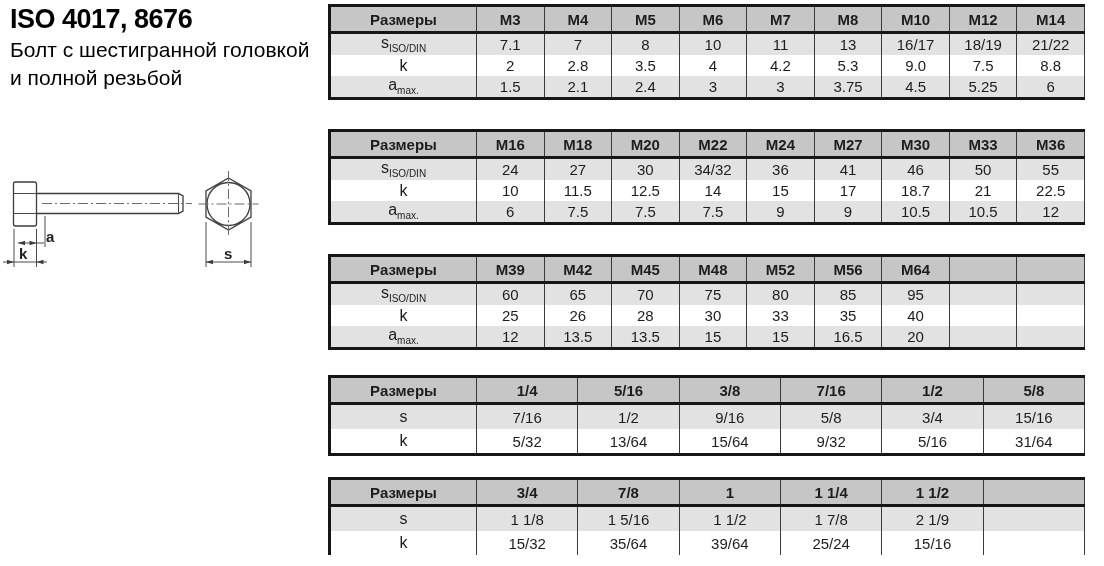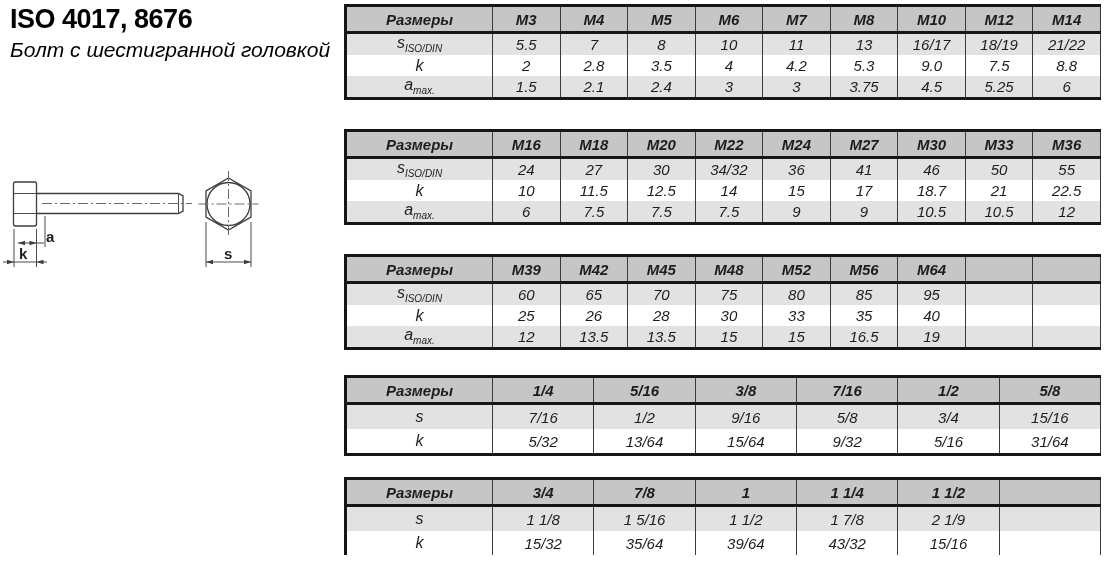--- a/index.html
+++ b/index.html
@@ -2,32 +2,32 @@
 <html><head>
 <meta charset="utf-8">
 <style>
   html,body{margin:0;padding:0;}
   body{font-family:"Liberation Sans", sans-serif; background:#ffffff;}
   #page{position:relative; width:1104px; height:566px; background:var(--page-bg,#fff); overflow:hidden;}
 
   
   #title-block{position:absolute; left:10px; top:2px; width:330px; color:#000;}
   .title-line{font-size:27px; font-weight:bold; line-height:34px; letter-spacing:-0.5px;}
-  .desc-line{font-size:21px; line-height:28px;font-style:italic;}
+  .desc-line{font-size:21px; line-height:28px;}
 
   
   #diagram{position:absolute; left:0; top:163px;}
   #diagram .outline{fill:none; stroke:#3d3d3d; stroke-width:1.3;}
   #diagram .thin{fill:none; stroke:#4a4a4a; stroke-width:1;}
   #diagram .cl{fill:none; stroke:#6a6a6a; stroke-width:1; stroke-dasharray:10 3 2 3;}
   #diagram .arrow{fill:#3d3d3d; stroke:none;}
   #diagram text{font-family:"Liberation Sans",sans-serif; font-size:15px; font-weight:bold; fill:#1e1e1e;}
 
   
-  #tables{position:absolute; left:344px; top:0; width:757px; height:566px;font-style:italic;}
+  #tables{position:absolute; left:328px; top:0; width:757px; height:566px;}
   .dim-table{
     position:absolute; left:0; width:757px;
     border-collapse:collapse; table-layout:fixed; background:#fff;
     border-top:3px solid var(--border-dark);
     border-left:3px solid var(--border-dark);
     border-bottom:3px solid var(--border-dark);
     border-right:1px solid var(--grid);
     font-family:"Liberation Sans",sans-serif;
   }
   .t1{top:4px;} .t2{top:129px;} .t3{top:254px;} .t4{top:375px;} .t5{top:477px; border-bottom:none;}
@@ -49,20 +49,21 @@
   td.param sub{font-size:10px; letter-spacing:0;}
 </style>
 </head>
 <body>
 
 <div id="page" style="--page-bg: #ffffff; --header-bg: #c6c6c6; --row-alt: #e2e2e2; --row-bg: #ffffff; --border-dark: #161616; --grid: #3a3a3a;">
 
   <div id="title-block">
     <div class="title-line">ISO 4017, 8676</div>
     <div class="desc-line">Болт с шестигранной головкой</div>
+    <div class="desc-line">и полной резьбой</div>
   </div>
 
   <svg id="diagram" width="280" height="140" viewBox="0 163 280 140">
 
     <g>
       <rect class="outline" x="13.5" y="182" width="23" height="44" rx="2"></rect>
       <line class="thin" x1="13.5" y1="193.5" x2="36.5" y2="193.5"></line>
       <line class="thin" x1="13.5" y1="213.5" x2="36.5" y2="213.5"></line>
 
       <path class="outline" d="M36.5,193.5 H178.5 L183,196 V211 L178.5,213.5 H36.5"></path>
@@ -129,21 +130,21 @@
             <th>M7</th>
             <th>M8</th>
             <th>M10</th>
             <th>M12</th>
             <th>M14</th>
           </tr>
         </thead>
         <tbody>
           <tr class="shaded">
             <td class="label-cell param">s<sub>ISO/DIN</sub></td>
-            <td>5.5</td>
+            <td>7.1</td>
             <td>7</td>
             <td>8</td>
             <td>10</td>
             <td>11</td>
             <td>13</td>
             <td>16/17</td>
             <td>18/19</td>
             <td>21/22</td>
           </tr>
           <tr>
@@ -291,21 +292,21 @@
             <td></td>
           </tr>
           <tr class="shaded">
             <td class="label-cell param">a<sub>max.</sub></td>
             <td>12</td>
             <td>13.5</td>
             <td>13.5</td>
             <td>15</td>
             <td>15</td>
             <td>16.5</td>
-            <td>19</td>
+            <td>20</td>
             <td></td>
             <td></td>
           </tr>
         </tbody>
       </table>
       <table class="dim-table t4">
         <colgroup>
           <col class="label-col">
           <col>
           <col>
@@ -375,21 +376,21 @@
             <td>1 1/2</td>
             <td>1 7/8</td>
             <td>2 1/9</td>
             <td></td>
           </tr>
           <tr>
             <td class="label-cell param">k</td>
             <td>15/32</td>
             <td>35/64</td>
             <td>39/64</td>
-            <td>43/32</td>
+            <td>25/24</td>
             <td>15/16</td>
             <td></td>
           </tr>
         </tbody>
       </table>
     </div>
 
 </div>
 
 </body></html>

